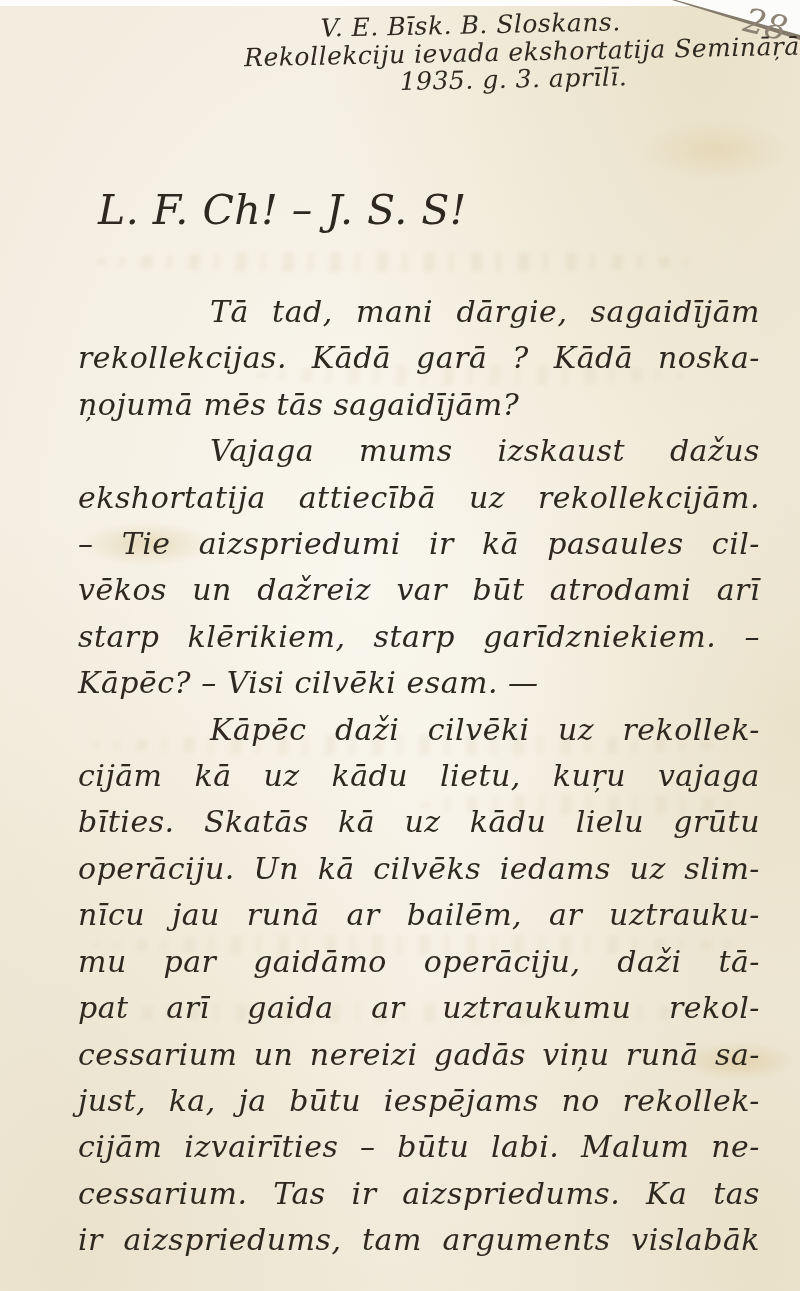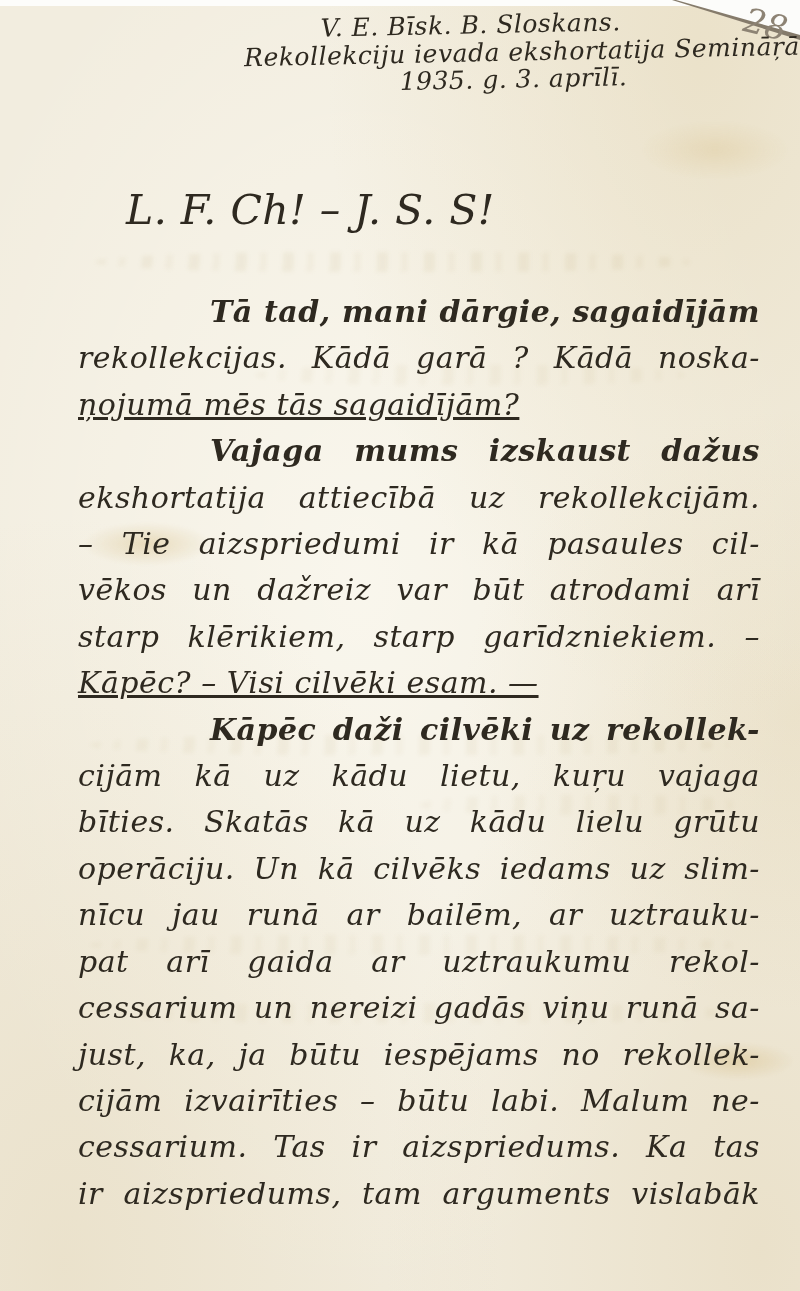--- a/index.html
+++ b/index.html
@@ -26,28 +26,28 @@
     background:#fcfcfa;clip-path:polygon(0 0,100% 0,100% 100%);}
   
   .hand{font-style:italic;letter-spacing:.5px;}
   .header{position:absolute;top:0;left:0;width:100%;font-size:25px;transform:rotate(-1.2deg);}
   .header div{position:absolute;white-space:nowrap;}
   .hdr1{left:320px;top:12px;}
   .hdr2{left:243px;top:40px;}
   .hdr3{left:398px;top:67px;}
   .pencil{position:absolute;left:744px;top:4px;font-size:34px;font-style:italic;
     color:#8d8374;transform:rotate(14deg);}
-  .salutation{position:absolute;left:98px;top:186px;font-size:41px;white-space:nowrap;margin-left:28px;}
+  .salutation{position:absolute;left:98px;top:186px;font-size:41px;white-space:nowrap;}
   .body-text{
     position:absolute;left:78px;top:289px;width:682px;
     font-size:30px;line-height:46.4px;
   }
   .line{text-align:justify;text-align-last:justify;}
-  .line.last{text-align-last:left;text-decoration:underline;}
-  .line.indent{text-indent:132px;font-weight:bold;}
+  .line.last{text-align-last:left;}
+  .line.indent{text-indent:132px;}
   
   .ghost{position:absolute;opacity:.55;filter:blur(2px);height:20px;border-radius:45%/60%;
     background:repeating-linear-gradient(93deg,
       rgba(168,146,86,.16) 0 11px, rgba(168,146,86,0) 11px 24px,
       rgba(168,146,86,.11) 24px 31px, rgba(168,146,86,0) 31px 47px);}
   .stain{position:absolute;filter:blur(1px);
     background:radial-gradient(ellipse, rgba(203,168,92,.30), rgba(203,168,92,0) 70%);}
 </style>
 </head>
 <body>
@@ -86,20 +86,21 @@
       <div class="line">ekshortatija attiecībā uz rekollekcijām.</div>
       <div class="line">– Tie aizspriedumi ir kā pasaules cil-</div>
       <div class="line">vēkos un dažreiz var būt atrodami arī</div>
       <div class="line">starp klērikiem, starp garīdzniekiem. –</div>
       <div class="line last">Kāpēc? – Visi cilvēki esam. —</div>
       <div class="line indent">Kāpēc daži cilvēki uz rekollek-</div>
       <div class="line">cijām kā uz kādu lietu, kuŗu vajaga</div>
       <div class="line">bīties. Skatās kā uz kādu lielu grūtu</div>
       <div class="line">operāciju. Un kā cilvēks iedams uz slim-</div>
       <div class="line">nīcu jau runā ar bailēm, ar uztrauku-</div>
+      <div class="line">mu par gaidāmo operāciju, daži tā-</div>
       <div class="line">pat arī gaida ar uztraukumu rekol-</div>
       <div class="line">cessarium un nereizi gadās viņu runā sa-</div>
       <div class="line">just, ka, ja būtu iespējams no rekollek-</div>
       <div class="line">cijām izvairīties – būtu labi. Malum ne-</div>
       <div class="line">cessarium. Tas ir aizspriedums. Ka tas</div>
       <div class="line">ir aizspriedums, tam arguments vislabāk</div>
     </div>
 
 </div>
 

